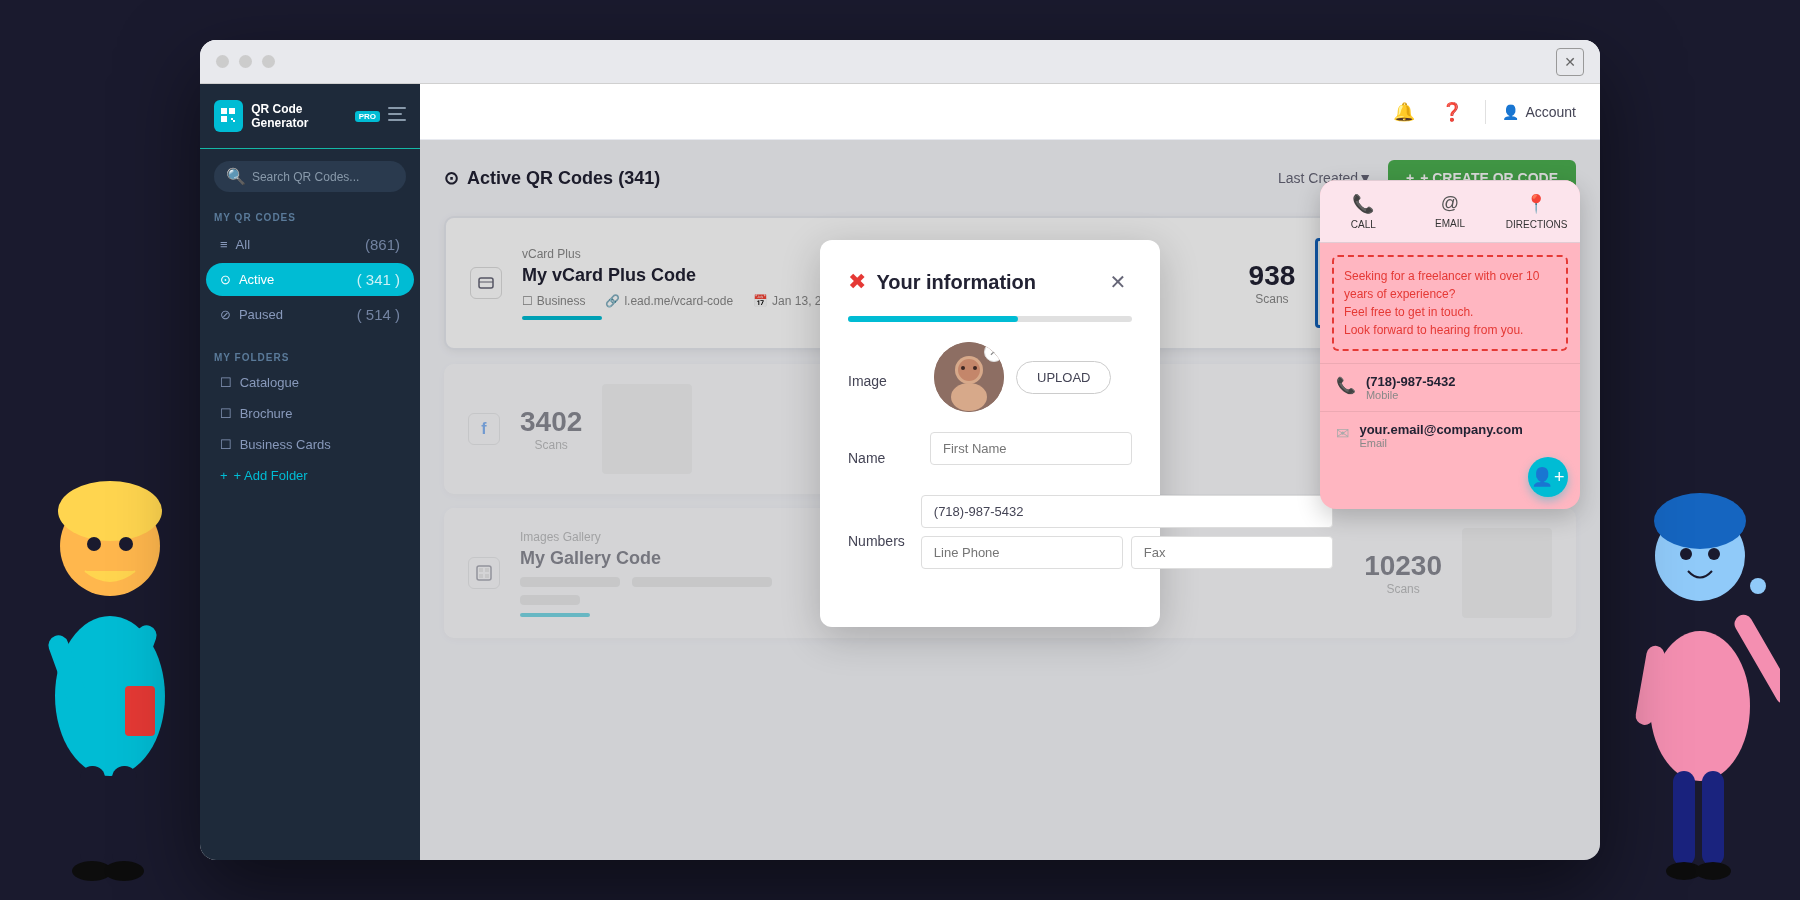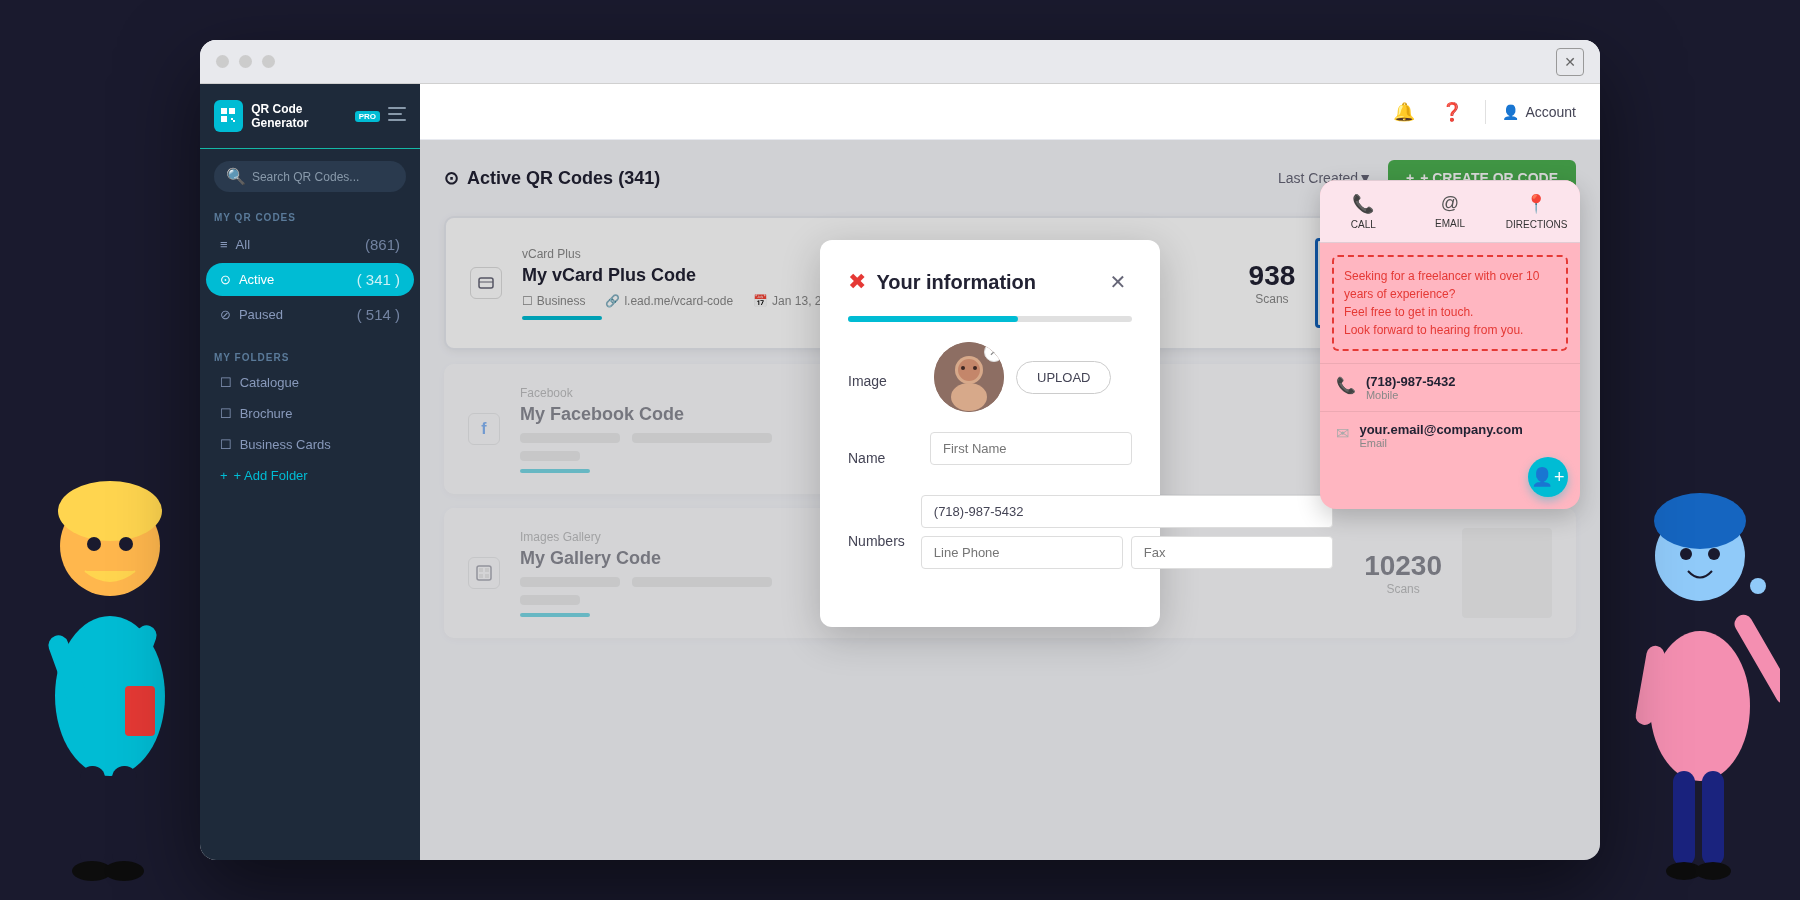--- a/index.html
+++ b/index.html
@@ -809,30 +809,20 @@
               <rect x="46" y="68" width="4" height="4" fill="#1565c0"></rect>
             </svg>
           </div>
           <button class="download-btn">Download</button>
         </div>
 
         <div class="qr-card blurred">
           <div class="qr-card-icon">
             <span style="color:#1877f2;font-weight:bold;font-size:16px;">f</span>
           </div>
-          <div class="qr-card-info">
-            <div class="qr-card-type">Facebook</div>
-            <div class="qr-card-name">My Facebook Code</div>
-            <div style="display:flex;gap:12px;margin-top:8px;">
-              <div class="placeholder-bar" style="width:100px;"></div>
-              <div class="placeholder-bar" style="width:140px;"></div>
-            </div>
-            <div class="placeholder-bar" style="width:60px;margin-top:8px;"></div>
-            <div class="qr-card-progress" style="width:70px;background:#00bcd4;"></div>
-          </div>
           <div class="qr-scans">
             <div class="qr-scans-num">3402</div>
             <div class="qr-scans-label">Scans</div>
           </div>
           <div style="width:90px;height:90px;background:#eee;border-radius:4px;flex-shrink:0;"></div>
         </div>
 
         <div class="qr-card blurred">
           <div class="qr-card-icon">
             <svg width="16" height="16" viewBox="0 0 16 16" fill="none">

